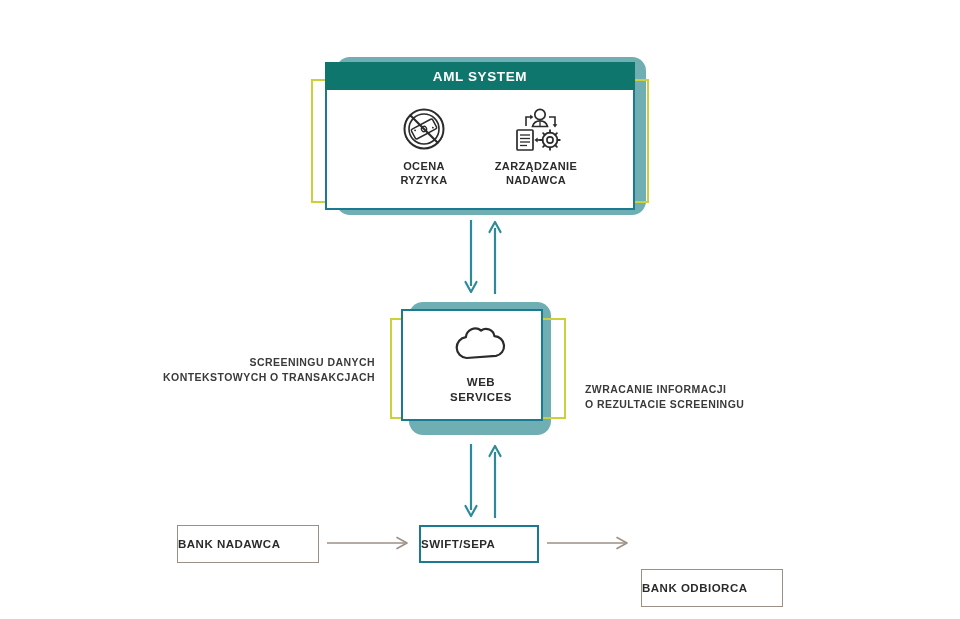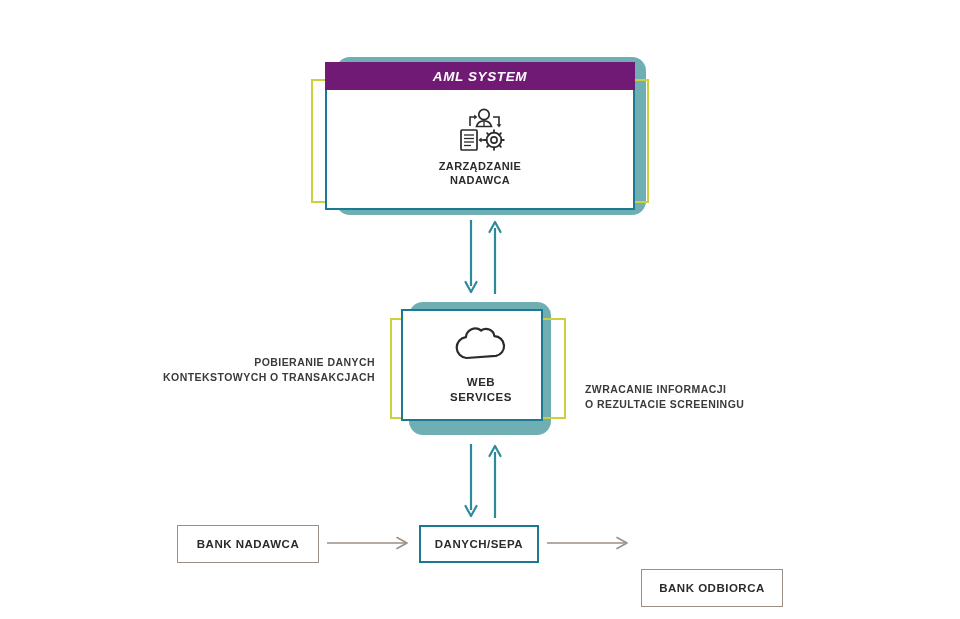--- a/index.html
+++ b/index.html
@@ -21,21 +21,21 @@
     position:absolute;background:#ffffff;border:2px solid #1B7A91;
     box-sizing:border-box;
   }
 
   
   #aml-backdrop{left:336px;top:57px;width:310px;height:158px;}
   #aml-yellow{left:311px;top:79px;width:334px;height:120px;}
   #aml-main{left:325px;top:62px;width:310px;height:148px;border:2px solid #1B7A91;}
   #aml-header{
     position:absolute;left:325px;top:62px;width:310px;height:28px;
-    background:#701a75;display:flex;align-items:center;justify-content:center;font-style:italic;
+    background:#0f766e;display:flex;align-items:center;justify-content:center;
   }
   #aml-header .ttl{
     color:#ffffff;font-size:13.5px;font-weight:bold;letter-spacing:0.6px;
   }
   #aml-body{
     position:absolute;left:327px;top:90px;width:306px;height:118px;
     display:flex;align-items:flex-start;justify-content:center;gap:26px;
     padding-top:14px;box-sizing:border-box;
   }
   .feature{width:86px;display:flex;flex-direction:column;align-items:center;}
@@ -62,21 +62,21 @@
   .caption{
     position:absolute;font-size:10.5px;font-weight:bold;color:#3a3a3a;
     letter-spacing:0.45px;line-height:1.45;white-space:pre-line;
   }
   #cap-left{left:110px;top:355px;width:265px;text-align:right;}
   #cap-right{left:585px;top:354px;width:265px;text-align:left;margin-top:28px;}
 
   
   .bank-box{
     position:absolute;box-sizing:border-box;background:#ffffff;
-    display:flex;align-items:center;justify-content:center;
+    display:flex;align-items:center;justify-content:flex-start;
     font-size:11.5px;font-weight:bold;color:#2b2b2b;letter-spacing:0.5px;
   }
   #bank-sender{left:177px;top:525px;width:142px;height:38px;border:1.5px solid #9B9086;}
   #swift{left:419px;top:525px;width:120px;height:38px;border:2px solid #1B7A91;}
   #bank-receiver{left:641px;top:525px;width:142px;height:38px;border:1.5px solid #9B9086;margin-top:44px;}
 
   
   .arrow-svg{position:absolute;}
   #arrows-top{left:455px;top:218px;width:60px;height:78px;}
   #arrows-bottom{left:455px;top:442px;width:60px;height:78px;}
@@ -91,20 +91,37 @@
   <div class="layer-backdrop" id="aml-backdrop"></div>
   <div class="layer-yellow" id="aml-yellow"></div>
   <div class="layer-main" id="aml-main"></div>
 
   <div id="aml-header">
     <span class="ttl">AML SYSTEM</span>
   </div>
 
   <div id="aml-body">
 
+    <div class="feature">
+      <span class="ico">
+        <svg width="46" height="46" viewBox="0 0 46 46">
+          <circle cx="23" cy="23" r="19.5" fill="none" stroke="#2b2b2b" stroke-width="2"></circle>
+          <circle cx="23" cy="23" r="15" fill="none" stroke="#2b2b2b" stroke-width="1.6"></circle>
+          <g transform="rotate(-28 23 23)">
+            <rect x="11" y="17.5" width="24" height="11" rx="1.5" fill="none" stroke="#2b2b2b" stroke-width="1.5"></rect>
+            <circle cx="23" cy="23" r="2.6" fill="none" stroke="#2b2b2b" stroke-width="1.3"></circle>
+            <circle cx="14.5" cy="20" r="0.9" fill="#2b2b2b"></circle>
+            <circle cx="31.5" cy="26" r="0.9" fill="#2b2b2b"></circle>
+          </g>
+          <line x1="9.5" y1="9.5" x2="36.5" y2="36.5" stroke="#2b2b2b" stroke-width="2.2" stroke-linecap="round"></line>
+        </svg>
+      </span>
+      <span class="lbl">OCENA
+RYZYKA</span>
+    </div>
 
     <div class="feature">
       <span class="ico">
         <svg width="50" height="46" viewBox="0 0 50 46">
 
           <circle cx="29" cy="8.5" r="5.2" fill="none" stroke="#2b2b2b" stroke-width="1.7"></circle>
           <path d="M21.5 20.5 a7.8 7.8 0 0 1 15 0 z" fill="none" stroke="#2b2b2b" stroke-width="1.7"></path>
           <line x1="29" y1="15.5" x2="29" y2="20.5" stroke="#2b2b2b" stroke-width="1.3"></line>
 
           <path d="M15 20 L15 11 L21 11" fill="none" stroke="#2b2b2b" stroke-width="1.6"></path>
@@ -163,21 +180,21 @@
   <div id="ws-inner">
     <span>
       <svg width="58" height="38" viewBox="0 0 58 38">
         <path d="M14.5 33 a10.5 10.5 0 0 1 -0.6 -20.9 a9.5 9.5 0 0 1 15.2 -6.6 a8.5 8.5 0 0 1 13.3 5.6 a10 10 0 0 1 1.6 19.8 z" fill="none" stroke="#2b2b2b" stroke-width="2.2" stroke-linejoin="round"></path>
       </svg>
     </span>
     <span class="lbl">WEB
 SERVICES</span>
   </div>
 
-  <div class="caption" id="cap-left">POBIERANIE DANYCH
+  <div class="caption" id="cap-left">SCREENINGU DANYCH
 KONTEKSTOWYCH O TRANSAKCJACH</div>
   <div class="caption" id="cap-right">ZWRACANIE INFORMACJI
 O REZULTACIE SCREENINGU</div>
 
   <svg class="arrow-svg" id="arrows-bottom" viewBox="0 0 60 78">
     <g>
       <line x1="16" y1="2" x2="16" y2="68" stroke="#2E8A9B" stroke-width="2.2"></line>
       <path d="M10.5 64 L16 74 L21.5 64" fill="none" stroke="#2E8A9B" stroke-width="2.2" stroke-linecap="round" stroke-linejoin="round"></path>
     </g>
     <g>
@@ -189,21 +206,21 @@
   <div class="bank-box" id="bank-sender">
     <span>BANK NADAWCA</span>
   </div>
 
   <svg class="arrow-svg" id="arrow-h-left" viewBox="0 0 90 26">
     <line x1="2" y1="13" x2="80" y2="13" stroke="#9B9086" stroke-width="1.6"></line>
     <path d="M72 7.5 L82 13 L72 18.5" fill="none" stroke="#9B9086" stroke-width="1.6" stroke-linecap="round" stroke-linejoin="round"></path>
   </svg>
 
   <div class="bank-box" id="swift">
-    <span>DANYCH/SEPA</span>
+    <span>SWIFT/SEPA</span>
   </div>
 
   <svg class="arrow-svg" id="arrow-h-right" viewBox="0 0 90 26">
     <line x1="2" y1="13" x2="80" y2="13" stroke="#9B9086" stroke-width="1.6"></line>
     <path d="M72 7.5 L82 13 L72 18.5" fill="none" stroke="#9B9086" stroke-width="1.6" stroke-linecap="round" stroke-linejoin="round"></path>
   </svg>
 
   <div class="bank-box" id="bank-receiver">
     <span>BANK ODBIORCA</span>
   </div>

